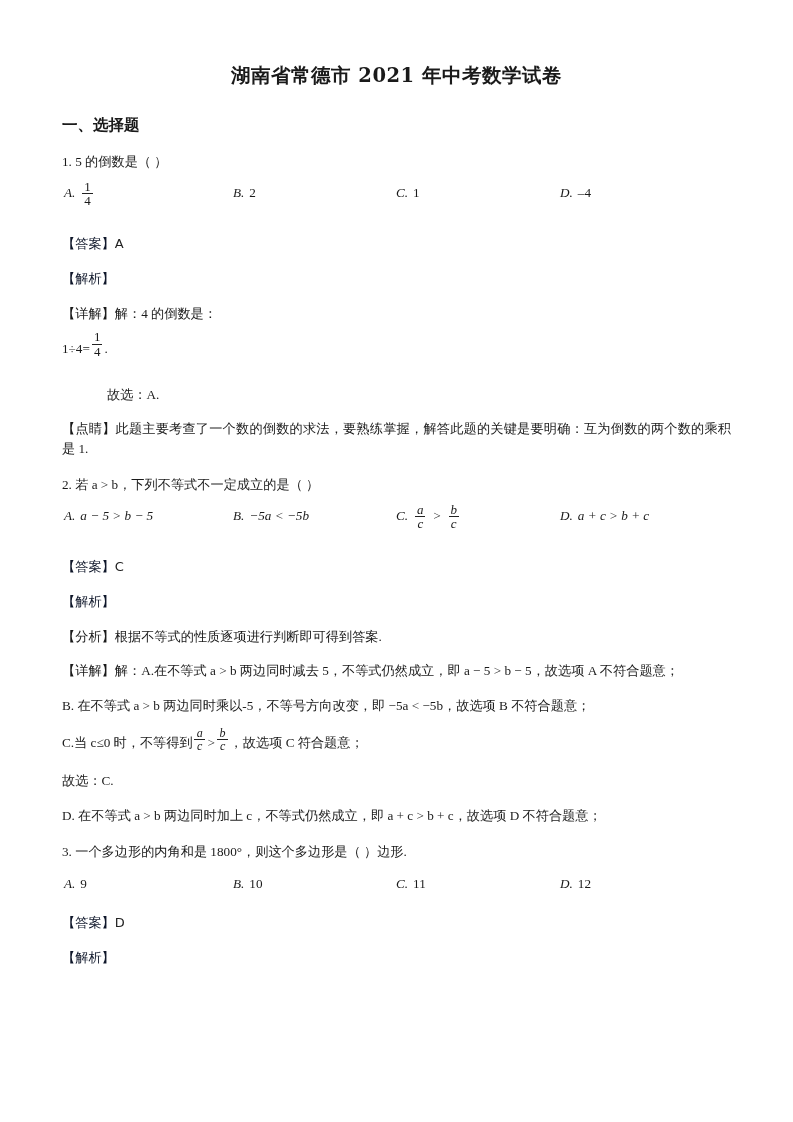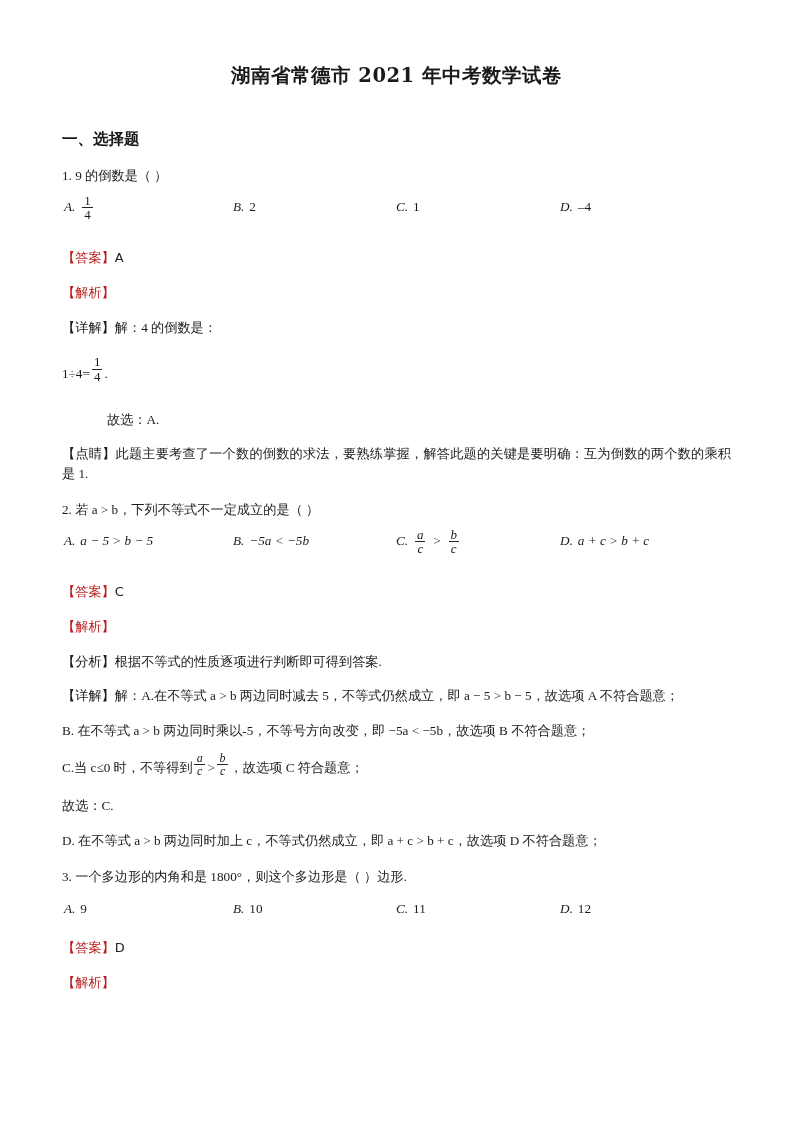--- a/index.html
+++ b/index.html
@@ -28,36 +28,36 @@
     font-weight: bold;
     letter-spacing: 0.5px;
     margin: 0;
     padding-top: 62px;
     padding-bottom: 0;
     font-family: "DejaVu Serif", "Liberation Serif", serif;
   }
   .section-head {
     font-size: 15.5px;
     font-weight: bold;
-    margin-top: 40px;
+    margin-top: 26px;
     font-family: "DejaVu Serif", "Liberation Serif", serif;
   }
   .qline {
     font-size: 13.2px;
     margin-top: 16px;
     line-height: 1.45;
   }
   .para {
     font-size: 13.2px;
     margin-top: 15px;
     line-height: 1.5;
     text-align: justify;
   }
   .para.tight { margin-top: 13px; margin-left: 45px; }
-  .blue { color: #b91c1c; }
+  .blue { color: #0f172a; }
   .ans-letter {
     color: #222;
     font-family: "DejaVu Sans", sans-serif;
     font-size: 13px;
   }
   .opts {
     display: block;
     position: relative;
     margin-top: 14px;
     height: 34px;
@@ -99,34 +99,34 @@
     vertical-align: middle;
     margin: 0 1px;
     position: relative;
     top: -0.35em;
     line-height: 1.0;
     font-size: 12px;
     font-style: italic;
   }
   .frac-inline .den { border-top: 1px solid #222; padding: 0 3px; }
   .frac-inline .num { padding: 0 3px; }
-  .eqline { font-size: 13.2px; margin-top: 23px; height: 36px; }
+  .eqline { font-size: 13.2px; margin-top: 12px; height: 36px; }
 </style>
 </head>
 <body>
 
 <div class="page">
 
   <h1 class="doc-title">湖南省常德市 2021 年中考数学试卷</h1>
 
   <div class="section-head">一、选择题</div>
 
   <div class="qline">
     <span>1.</span>
-    <span>9 的倒数是（      ）</span>
+    <span>5 的倒数是（      ）</span>
   </div>
 
   <div class="opts">
     <div class="opt o1">
       <span class="lbl">A.</span>
       <span class="frac">
         <span class="num">1</span>
         <span class="den">4</span>
       </span>
     </div>

